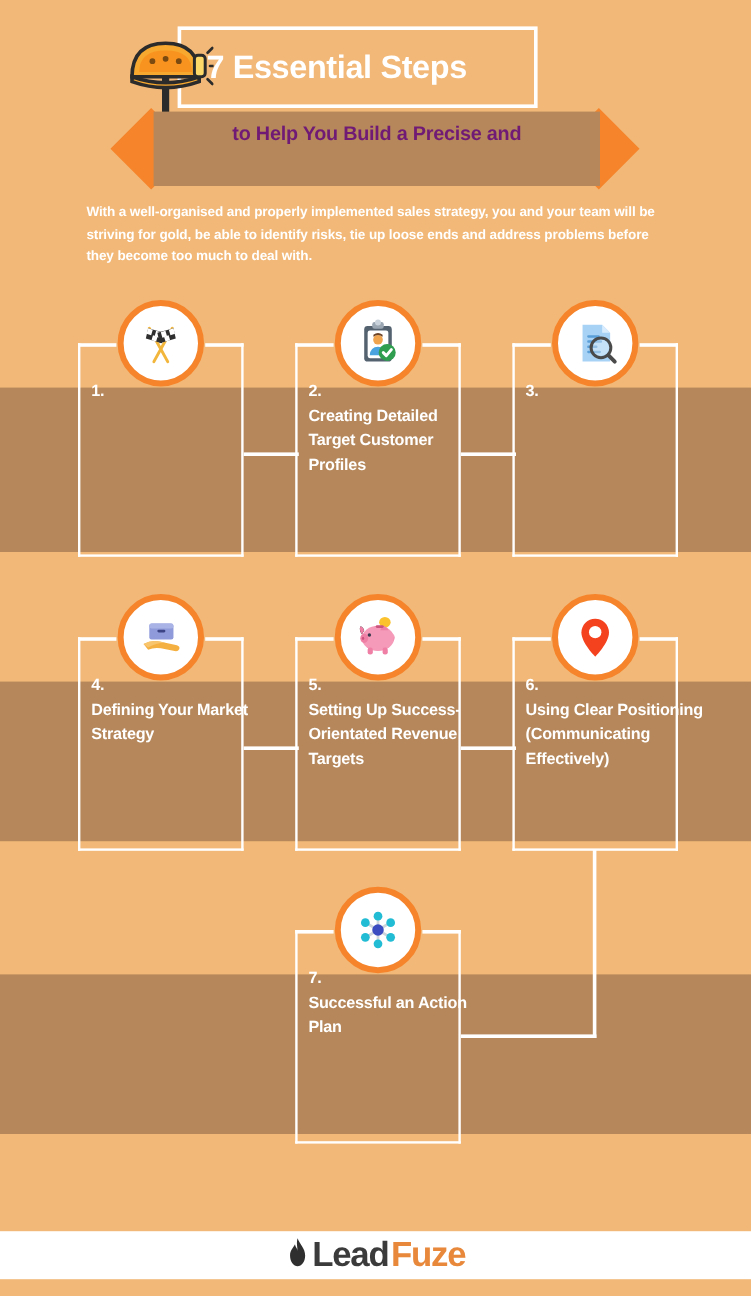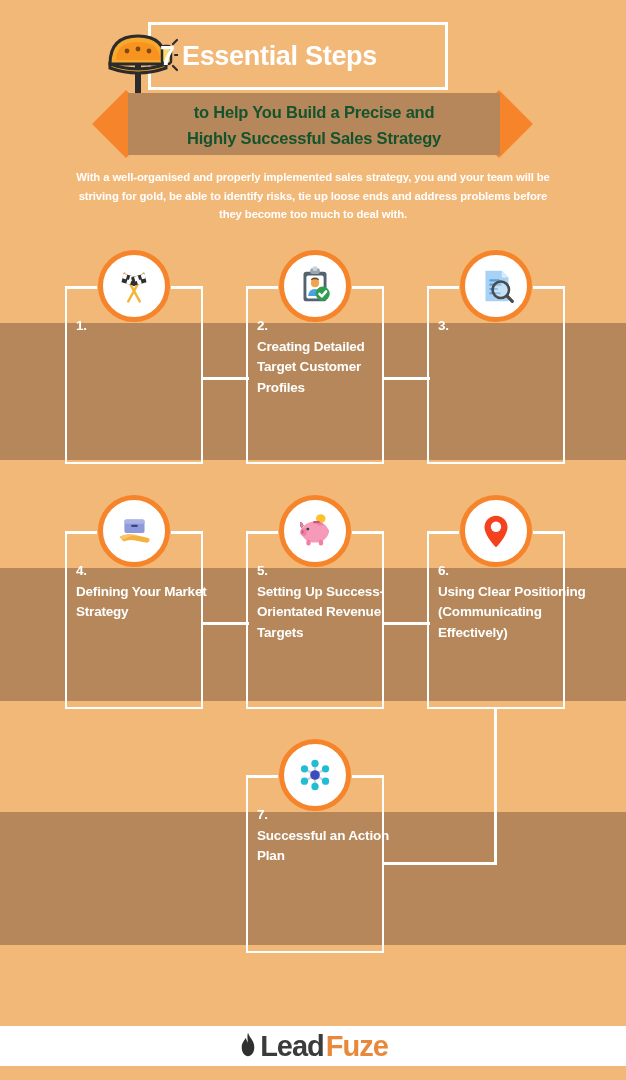--- a/index.html
+++ b/index.html
@@ -48,21 +48,21 @@
     position: absolute;
     top: 22px;
     left: 148px;
     width: 300px;
     height: 68px;
     border: 3px solid #ffffff;
   }
   .title-text {
     position: absolute;
     top: 26px;
-    left: 160px;
+    left: 172px;
     width: 320px;
     color: #ffffff;
     font-size: 27px;
     font-weight: bold;
     letter-spacing: -0.3px;
     line-height: 60px;
     white-space: nowrap;
   }
 
   
@@ -94,35 +94,35 @@
   }
   .diamond-left  { left: 102px; }
   .diamond-right { left: 475px; }
 
   .sub-text {
     position: absolute;
     top: 99px;
     left: 128px;
     width: 372px;
     text-align: center;
-    color: #14532d;
+    color: #701a75;
     font-size: 16.5px;
     font-weight: bold;
     line-height: 26px;
     letter-spacing: -0.2px;
     z-index: 6;
   }
   .sub-text .l2 { display: block; }
 
   .intro {
     position: absolute;
     top: 168px;
     left: 72px;
     width: 482px;
-    text-align: center;
+    text-align: left;
     color: #ffffff;
     font-size: 11.3px;
     font-weight: bold;
     line-height: 18.5px;
     letter-spacing: -0.1px;
     z-index: 6;
   }
 
   
   .conn {
@@ -244,21 +244,20 @@
     </div>
 
     <div class="title-text">7 Essential Steps</div>
 
     <div class="diamond diamond-left"></div>
     <div class="diamond diamond-right"></div>
     <div class="sub-banner"></div>
 
     <div class="sub-text">
       <span class="l1">to Help You Build a Precise and</span>
-      <span class="l2">Highly Successful Sales Strategy</span>
     </div>
 
     <div class="intro">With a well-organised and properly implemented sales strategy, you and your team will be striving for gold, be able to identify risks, tie up loose ends and address problems before they become too much to deal with.</div>
   </div>
 
   <div class="conn" style="left:203px; top:377px; width:46px; height:3px;"></div>
 
   <div class="conn" style="left:384px; top:377px; width:46px; height:3px;"></div>
 
   <div class="conn" style="left:203px; top:622px; width:46px; height:3px;"></div>

